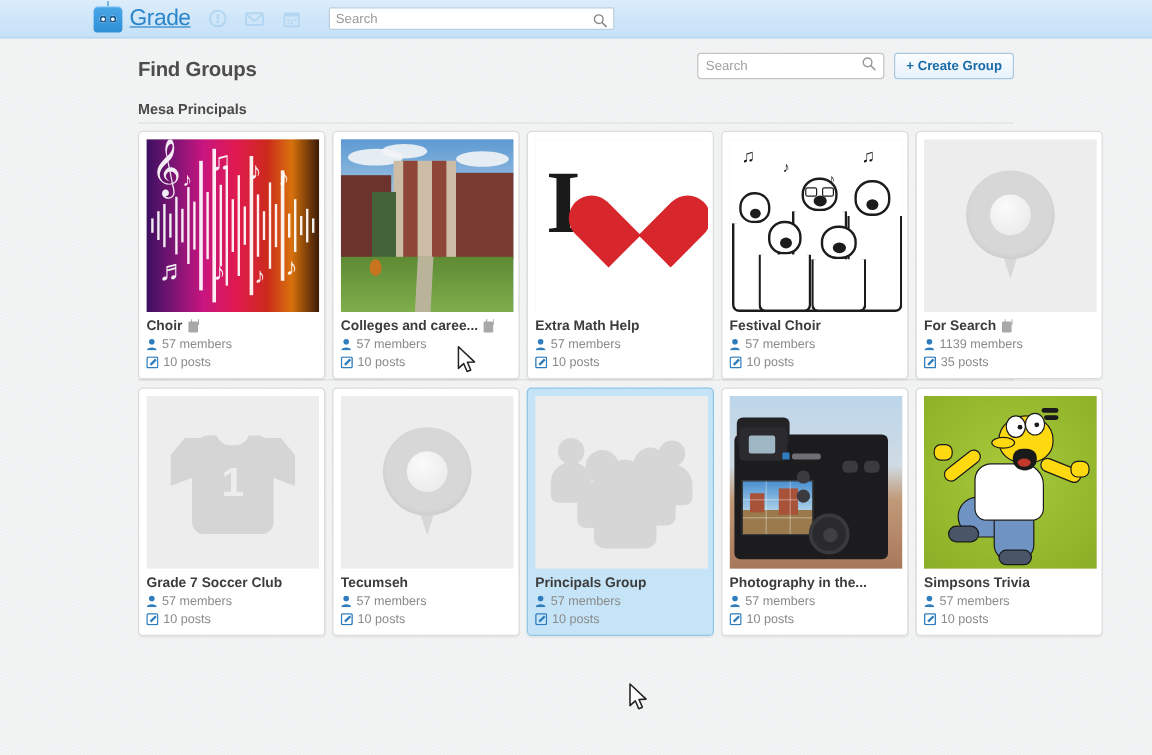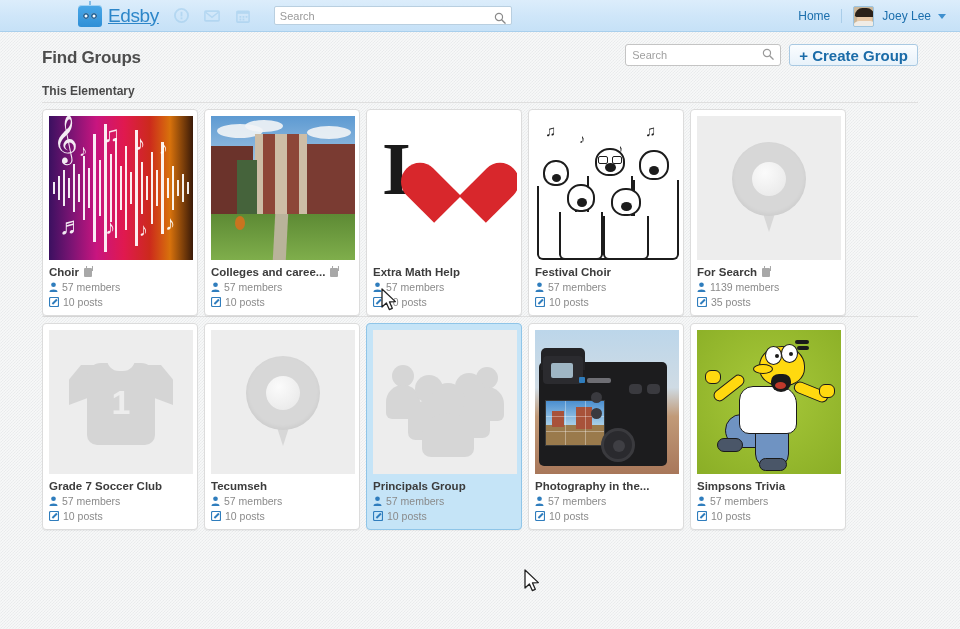--- a/index.html
+++ b/index.html
@@ -90,38 +90,38 @@
     background:#f0ece6; border-radius:6px 6px 0 0;
   }
   .uname { font-size:12px; color:#1c6fad; margin-left:8px; }
   .caret-d {
     width:0;height:0;border-left:4px solid transparent;border-right:4px solid transparent;
     border-top:5px solid #3f90cf; margin-left:7px;
   }
 
   
   #page { position:relative; width:960px; }
-  #content { padding: 0 42px; position:relative; }
+  #content { padding: 0 115px; position:relative; }
   #pagehead { display:flex; align-items:flex-end; padding-top:16px; position:relative;}
   #pagetitle { font-size:17px; color:#4d4d4d; font-weight:700; letter-spacing:-.2px;}
   #headright { position:absolute; right:0; bottom:2px; display:flex; align-items:center; }
   #groupsearch {
     width:156px; height:22px; background:#fff; border:1px solid #c4c4c4; border-radius:3px;
     display:flex; align-items:center; padding:0 6px; position:relative;
   }
   #groupsearch input {
     border:0;outline:0;width:100%;font-size:11px;color:#555;background:transparent;
     font-family:"Liberation Sans",sans-serif;
   }
   #groupsearch input::placeholder{color:#a0a0a0;}
   #createbtn {
     margin-left:8px; height:22px; padding:0 9px;
     background: linear-gradient(to bottom,#fbfdff,#e8f2fa);
     border:1px solid #a9c9e2; border-radius:3px;
-    font-size:15px; font-weight:700; color:#1a6ba8; cursor:pointer;
+    font-size:11px; font-weight:700; color:#1a6ba8; cursor:pointer;
     display:flex; align-items:center;
     font-family:"Liberation Sans",sans-serif;
   }
 
   .section-label {
     font-size:12px; font-weight:700; color:#4a4a4a;
     margin-top:16px; margin-bottom:4px;
   }
   .section-rule { height:1px; background:#dfdfdf; }
 
@@ -275,21 +275,21 @@
   .hm-shoe{background:#4a5668;border:1.6px solid #1a1a1a;border-radius:8px;}
 </style>
 </head>
 <body>
 
 <div id="topbar">
   <div class="logo-wrap">
     <div class="logo-mark">
         <span class="ant"></span>
       </div>
-    <span class="logo-text">Edsby</span>
+    <span class="logo-text">Grade</span>
   </div>
 
   <div class="nav-ico">
     <svg width="15" height="15" viewBox="0 0 16 16">
         <circle cx="8" cy="8" r="7" fill="none" stroke="#9ecbec" stroke-width="2"></circle>
         <rect x="7" y="4" width="2" height="5" fill="#9ecbec"></rect>
         <rect x="7" y="10" width="2" height="2" fill="#9ecbec"></rect>
       </svg>
   </div>
   <div class="nav-ico">
@@ -313,31 +313,20 @@
   <div id="topsearch">
     <input type="text" placeholder="Search" style="">
     <span class="mini-mag">
       <svg width="12" height="12" viewBox="0 0 14 14">
           <circle cx="5.8" cy="5.8" r="4.2" fill="none" stroke="#8a8a8a" stroke-width="1.4"></circle>
           <path d="M9 9 L13 13" stroke="#8a8a8a" stroke-width="1.6" stroke-linecap="round"></path>
         </svg>
     </span>
   </div>
 
-  <div class="topright">
-    <a class="home-link" href="#">Home</a>
-    <span class="vdiv"></span>
-    <span class="avatar">
-      <span class="face"></span>
-        <span class="hair"></span>
-        <span class="shirt"></span>
-    </span>
-    <span class="uname">Joey Lee</span>
-    <span class="caret-d"></span>
-  </div>
 </div>
 
 <div id="page">
   <div id="content">
 
     <div id="pagehead">
       <div id="pagetitle">Find Groups</div>
       <div id="headright">
         <div id="groupsearch">
           <input type="text" placeholder="Search" style="">
@@ -345,21 +334,21 @@
             <svg width="12" height="12" viewBox="0 0 14 14">
                 <circle cx="5.8" cy="5.8" r="4.2" fill="none" stroke="#9a9a9a" stroke-width="1.4"></circle>
                 <path d="M9 9 L13 13" stroke="#9a9a9a" stroke-width="1.6" stroke-linecap="round"></path>
               </svg>
           </span>
         </div>
         <button id="createbtn">+ Create Group</button>
       </div>
     </div>
 
-    <div class="section-label">This Elementary</div>
+    <div class="section-label">Mesa Principals</div>
     <div class="section-rule"></div>
     <div class="cards">
 
       <div class="card">
         <div class="thumb">
           <div class="music-bg">
             <div class="wave">
               <i style="left:4px;top:66px;width:2px;height:12px"></i>
                 <i style="left:9px;top:60px;width:2px;height:24px"></i>
               <i style="left:14px;top:54px;width:2px;height:36px"></i>

